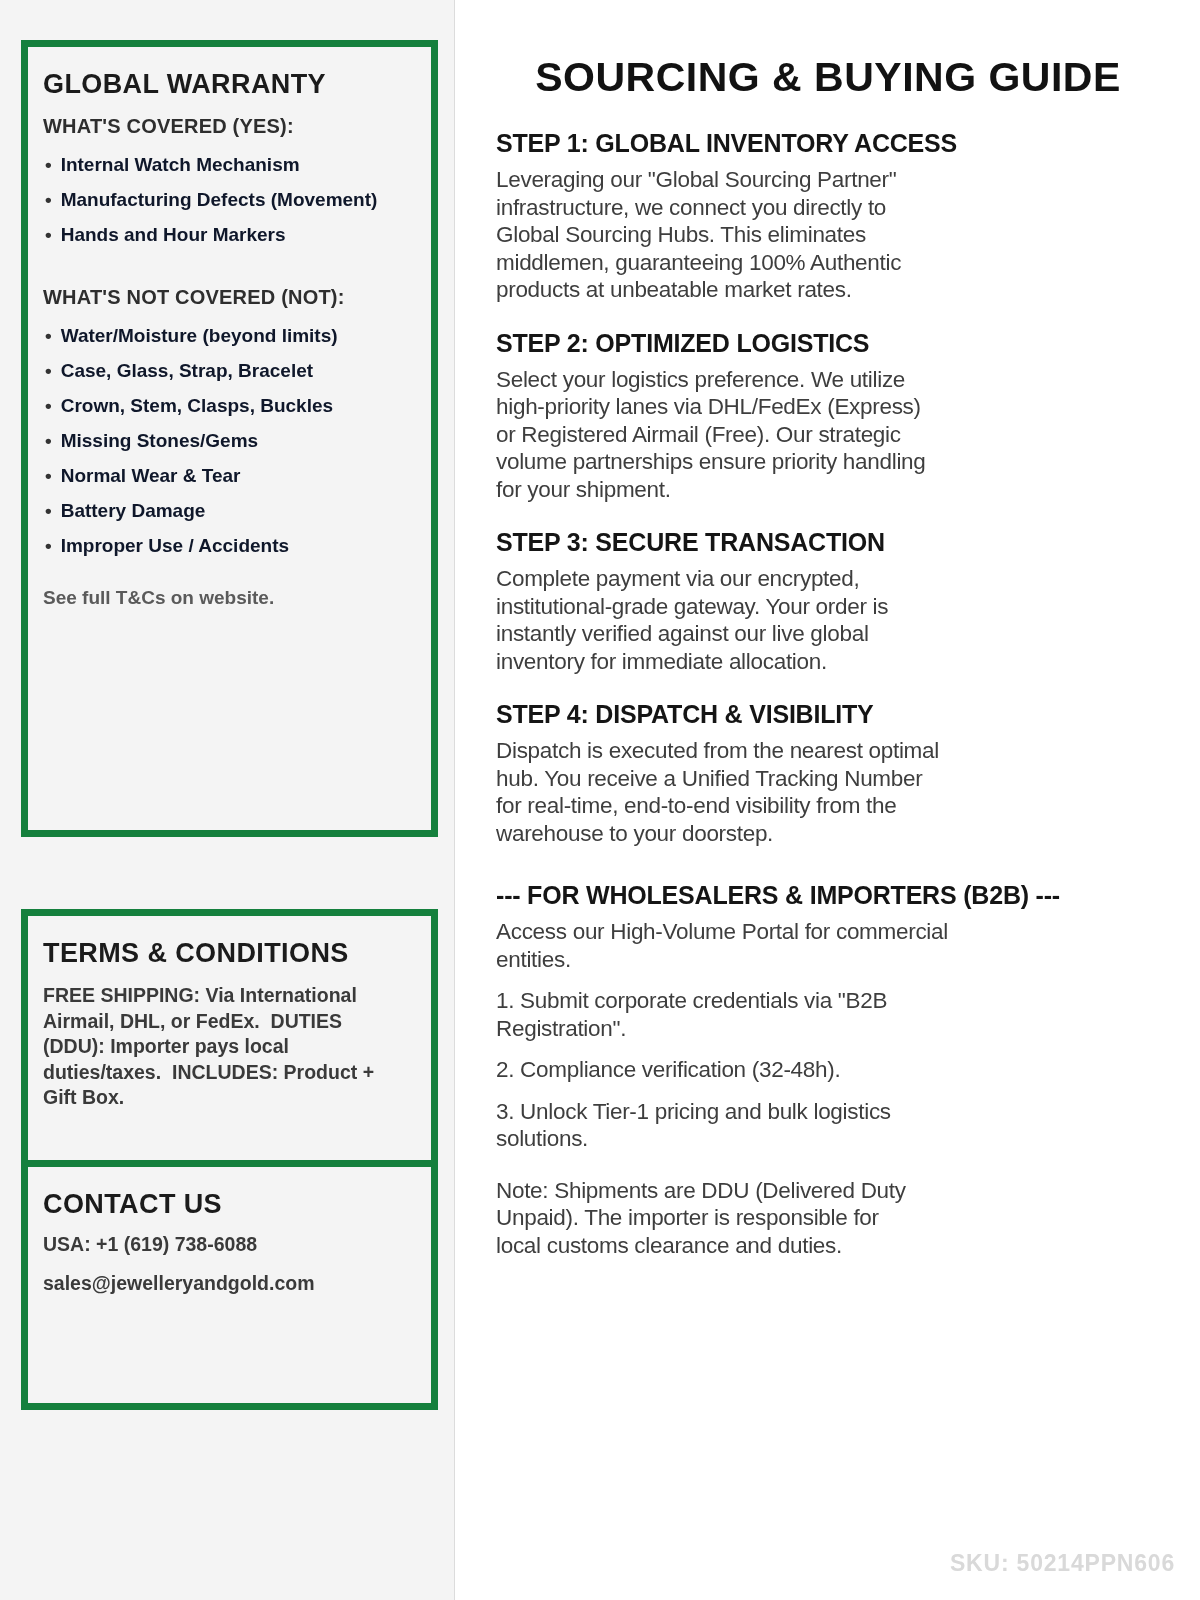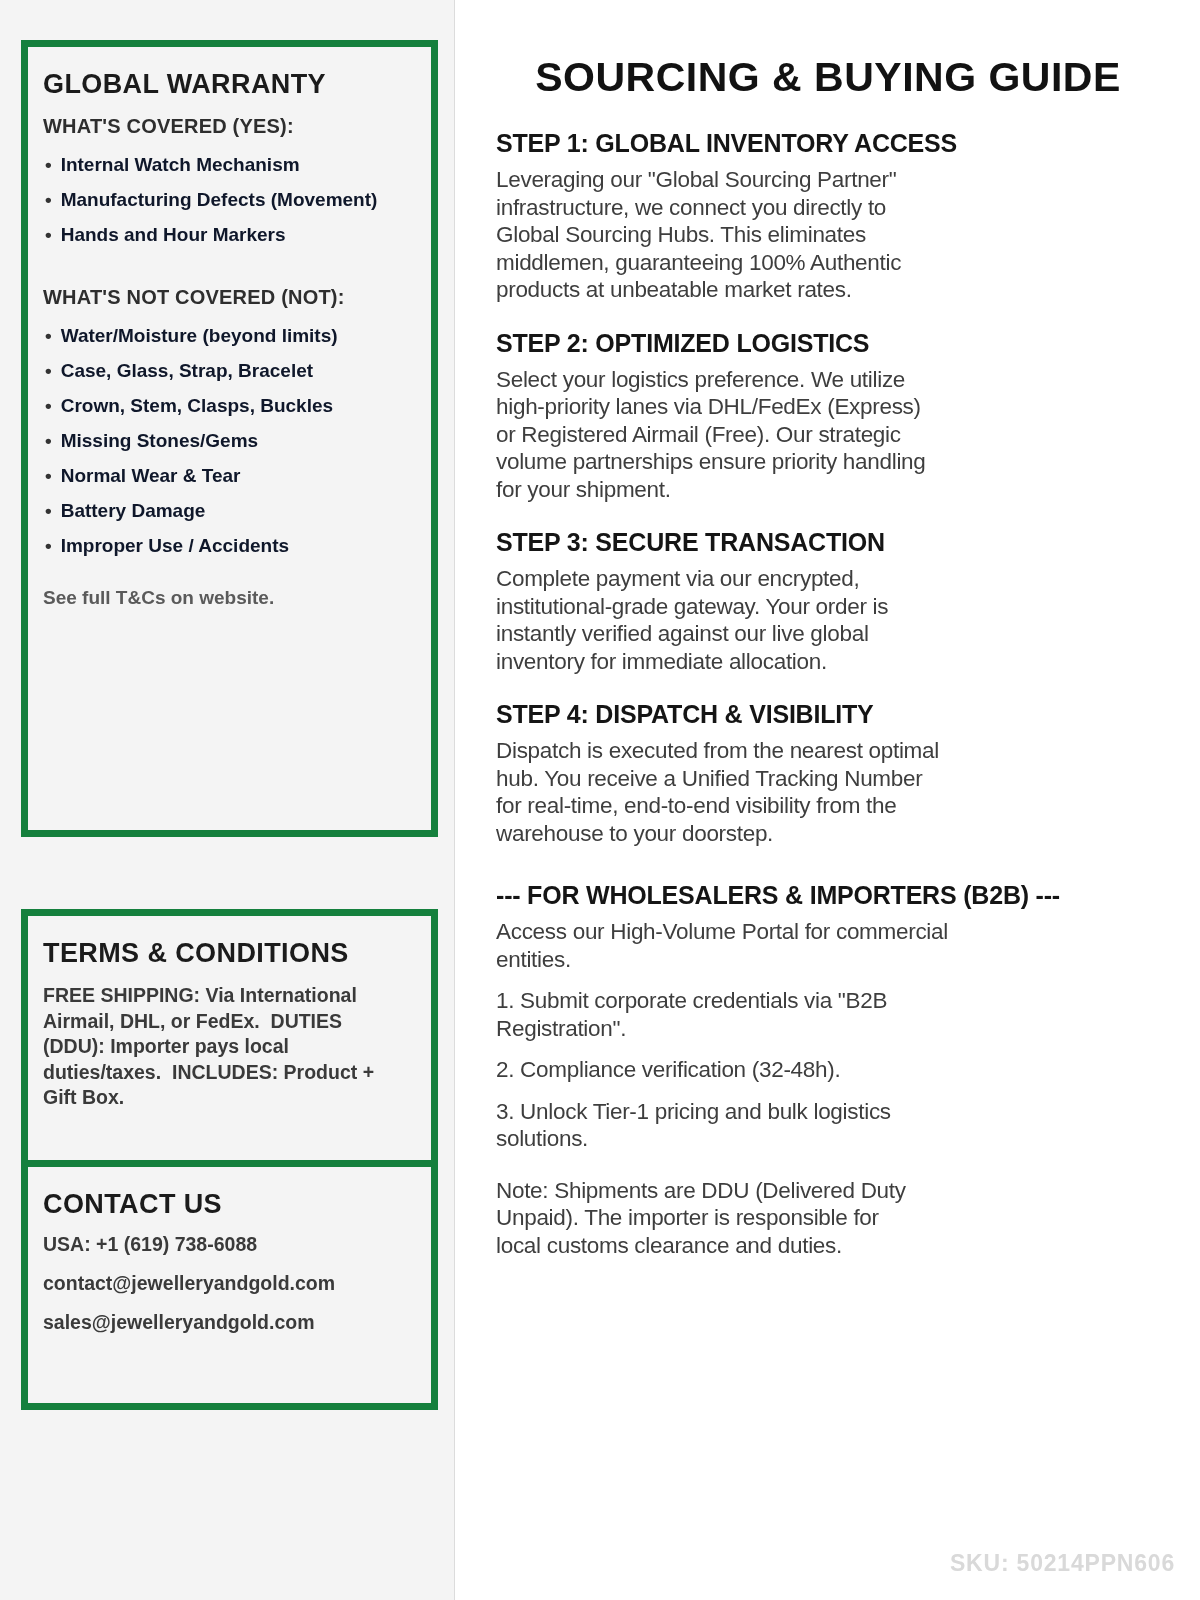--- a/index.html
+++ b/index.html
@@ -108,21 +108,20 @@
     <div class="terms-body">FREE SHIPPING: Via International
 Airmail, DHL, or FedEx.  DUTIES
 (DDU): Importer pays local
 duties/taxes.  INCLUDES: Product +
 Gift Box.</div>
   </div>
 
   <div class="sbox" id="box-contact">
     <h2>CONTACT US</h2>
     <div class="contact-line first">USA: +1 (619) 738-6088</div>
-    <div class="contact-line">contact@jewelleryandgold.com</div>
     <div class="contact-line">sales@jewelleryandgold.com</div>
   </div>
 
 </div>
 
 <div class="main">
   <h1 class="main-title">SOURCING &amp; BUYING GUIDE</h1>
 
   <div class="content">
 

